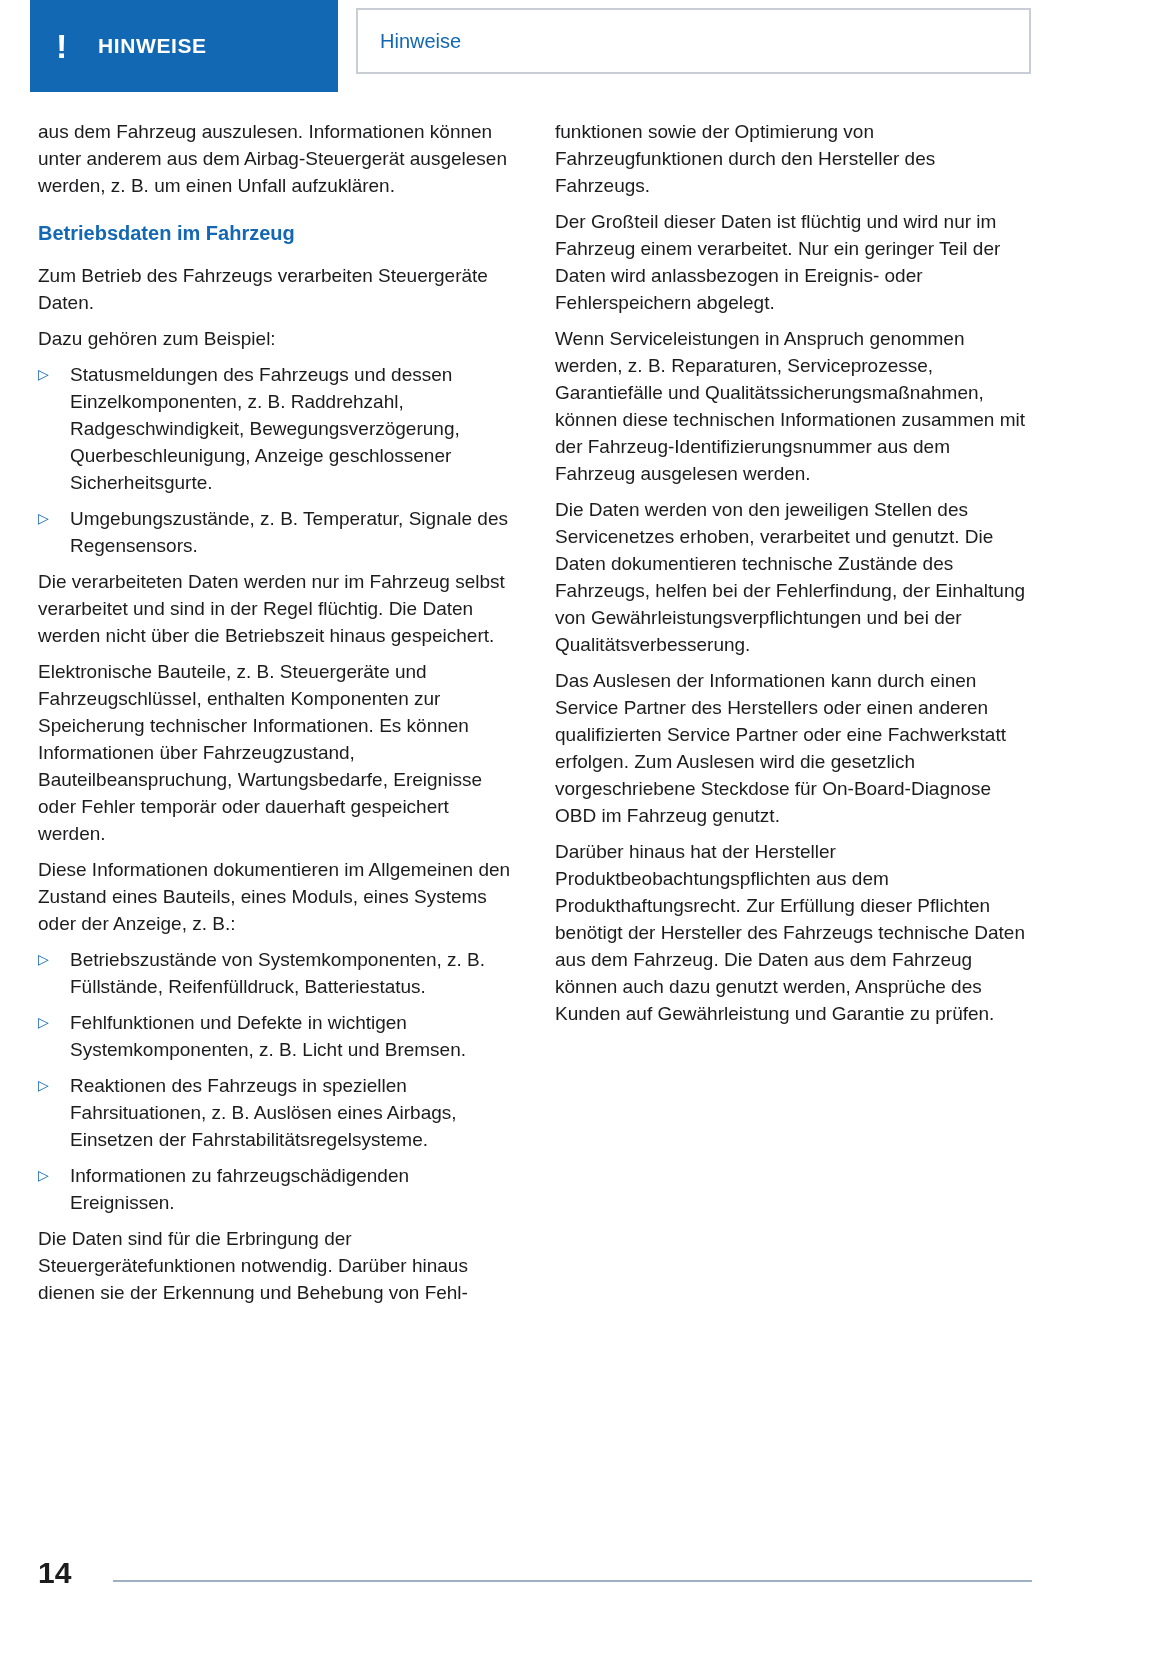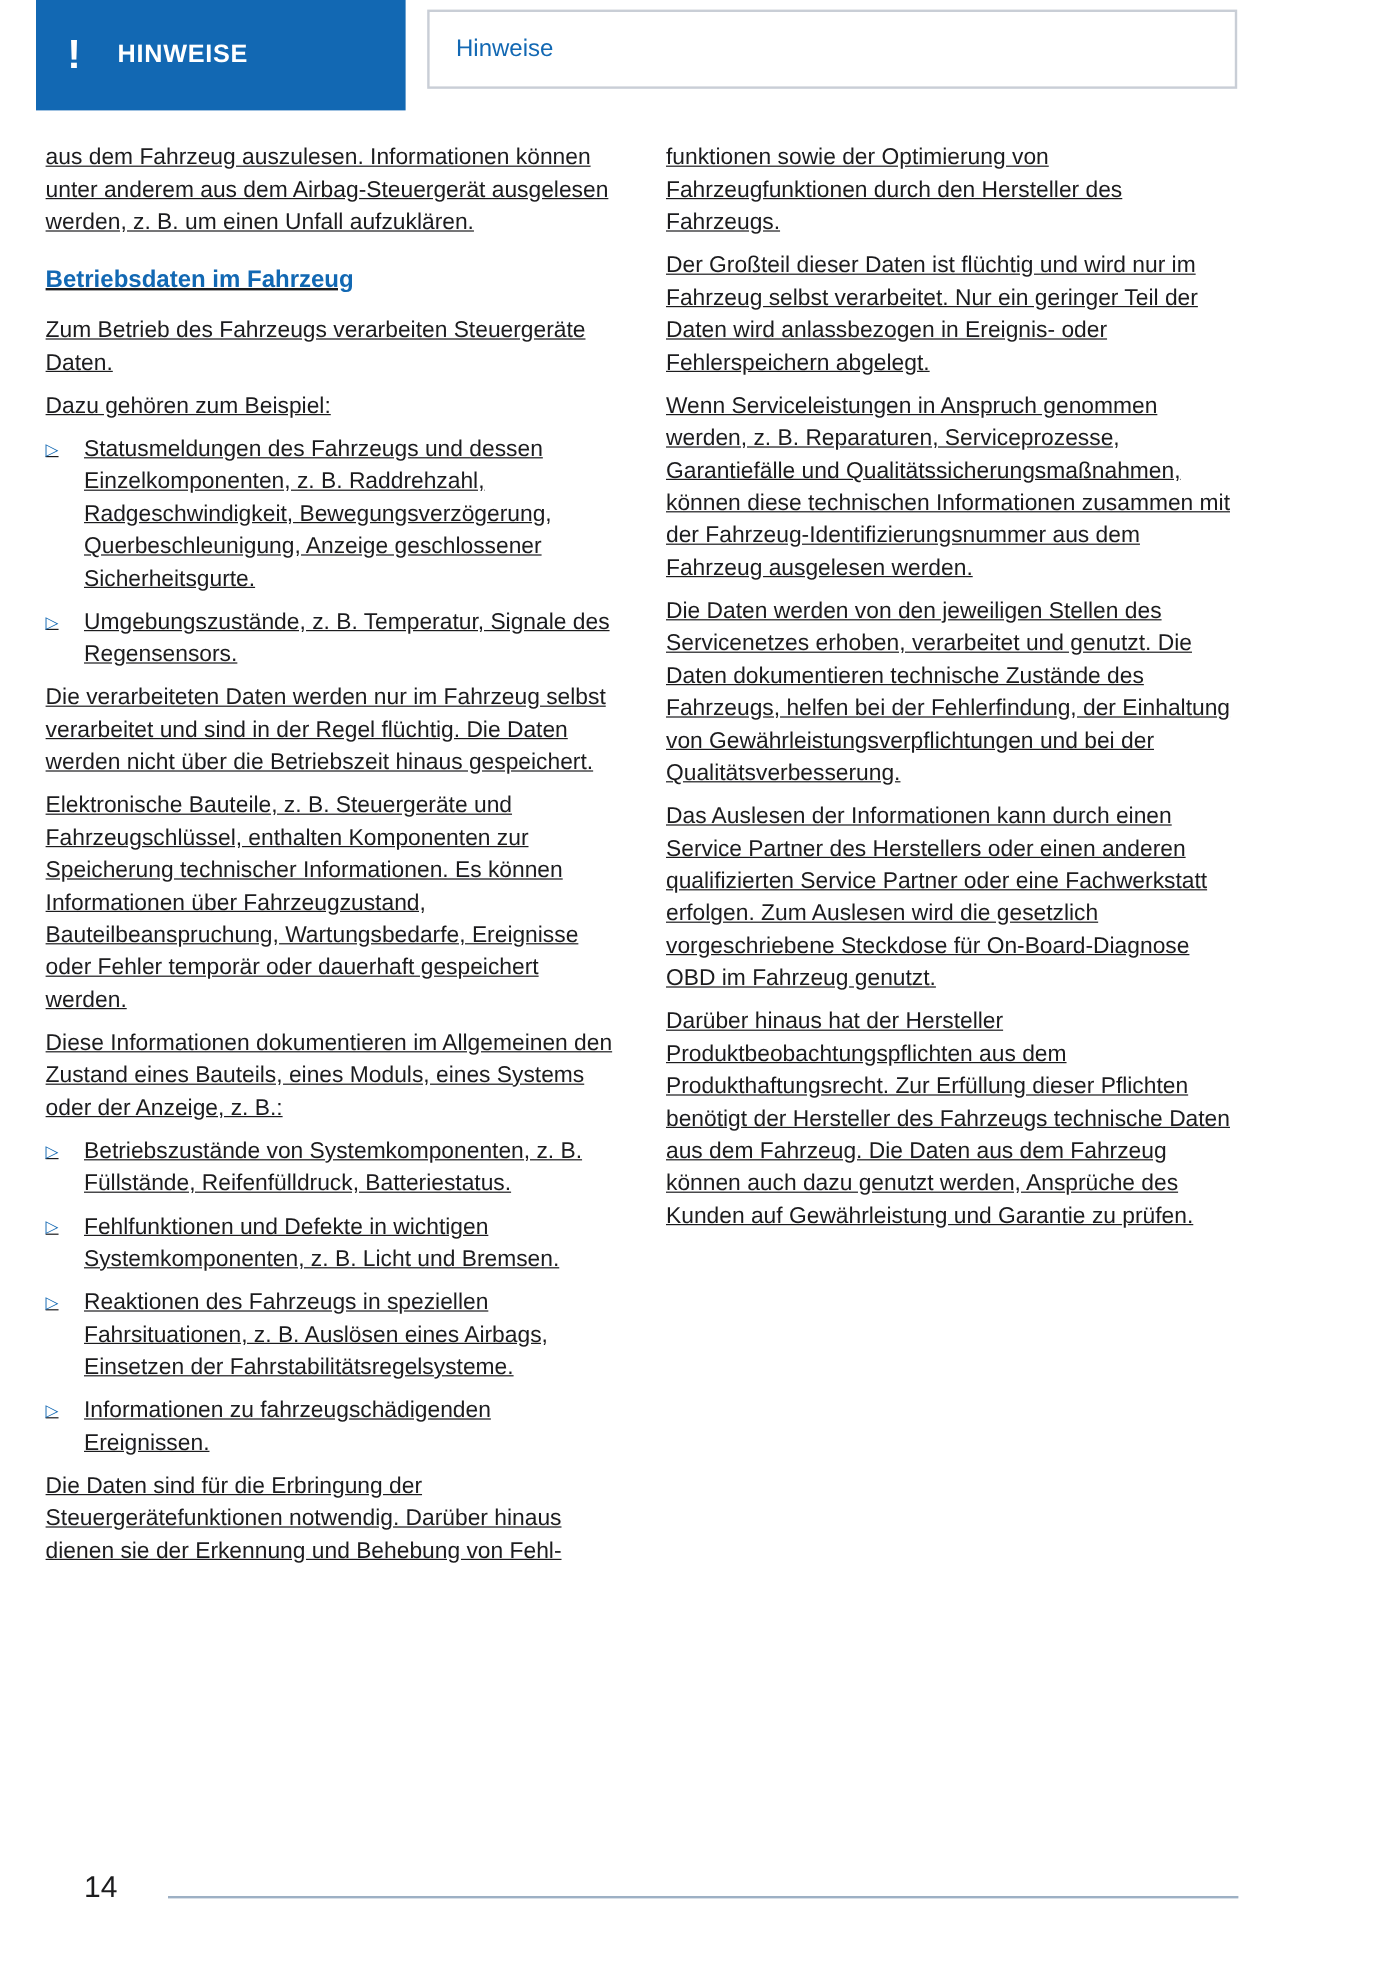--- a/index.html
+++ b/index.html
@@ -64,21 +64,20 @@
     width: 994px;
     display: flex;
     gap: 40px;
   }
   .column {
     width: 477px;
     font-size: 19px;
     line-height: 27px;
     text-align: left;
     hyphens: auto;
-    text-decoration: underline;
     -webkit-hyphens: auto;
   }
   .para { margin: 0 0 9px 0; }
   .section-heading {
     color: var(--accent);
     font-size: 20px;
     line-height: 34px;
     font-weight: bold;
     margin: 17px 0 12px 0;
   }
@@ -96,25 +95,24 @@
 
   
   .page-footer {
     position: absolute;
     left: 38px; top: 1556px;
     width: 994px;
     display: flex;
     align-items: flex-end;
   }
   .page-number {
-    font-size: 25px;
+    font-size: 30px;
     line-height: 34px;
-    font-weight: normal;
+    font-weight: bold;
     color: var(--text);
-    margin-left: 32px;
   }
   .footer-rule {
     flex: 1;
     height: 2px;
     background: var(--footer-rule);
     margin-left: 42px;
     margin-bottom: 8px;
   }
 </style>
 </head>
@@ -162,21 +160,21 @@
           <span class="bullet-text">Reaktionen des Fahrzeugs in speziellen Fahrsituationen, z. B. Auslösen eines Airbags, Einsetzen der Fahrstabilitätsregelsysteme.</span>
         </div>
         <div class="bullet-item">
           <span class="bullet-marker">▷</span>
           <span class="bullet-text">Informationen zu fahrzeugschädigenden Ereignissen.</span>
         </div>
         <p class="para">Die Daten sind für die Erbringung der Steuergerätefunktionen notwendig. Darüber hinaus dienen sie der Erkennung und Behebung von Fehl-</p>
       </section>
     <section class="column">
         <p class="para">funktionen sowie der Optimierung von Fahrzeugfunktionen durch den Hersteller des Fahrzeugs.</p>
-        <p class="para">Der Großteil dieser Daten ist flüchtig und wird nur im Fahrzeug selbst verarbeitet. Nur ein geringer Teil der Daten wird anlassbezogen in Ereignis- oder Fehlerspeichern abgelegt.</p>
+        <p class="para">Der Großteil dieser Daten ist flüchtig und wird nur im Fahrzeug einem verarbeitet. Nur ein geringer Teil der Daten wird anlassbezogen in Ereignis- oder Fehlerspeichern abgelegt.</p>
         <p class="para">Wenn Serviceleistungen in Anspruch genommen werden, z. B. Reparaturen, Serviceprozesse, Garantiefälle und Qualitätssicherungsmaßnahmen, können diese technischen Informationen zusammen mit der Fahrzeug-Identifizierungsnummer aus dem Fahrzeug ausgelesen werden.</p>
         <p class="para">Die Daten werden von den jeweiligen Stellen des Servicenetzes erhoben, verarbeitet und genutzt. Die Daten dokumentieren technische Zustände des Fahrzeugs, helfen bei der Fehlerfindung, der Einhaltung von Gewährleistungsverpflichtungen und bei der Qualitätsverbesserung.</p>
         <p class="para">Das Auslesen der Informationen kann durch einen Service Partner des Herstellers oder einen anderen qualifizierten Service Partner oder eine Fachwerkstatt erfolgen. Zum Auslesen wird die gesetzlich vorgeschriebene Steckdose für On-Board-Diagnose OBD im Fahrzeug genutzt.</p>
         <p class="para">Darüber hinaus hat der Hersteller Produktbeobachtungspflichten aus dem Produkthaftungsrecht. Zur Erfüllung dieser Pflichten benötigt der Hersteller des Fahrzeugs technische Daten aus dem Fahrzeug. Die Daten aus dem Fahrzeug können auch dazu genutzt werden, Ansprüche des Kunden auf Gewährleistung und Garantie zu prüfen.</p>
       </section>
   </main>
 
   <footer class="page-footer">
     <span class="page-number">14</span>
     <span class="footer-rule"></span>

